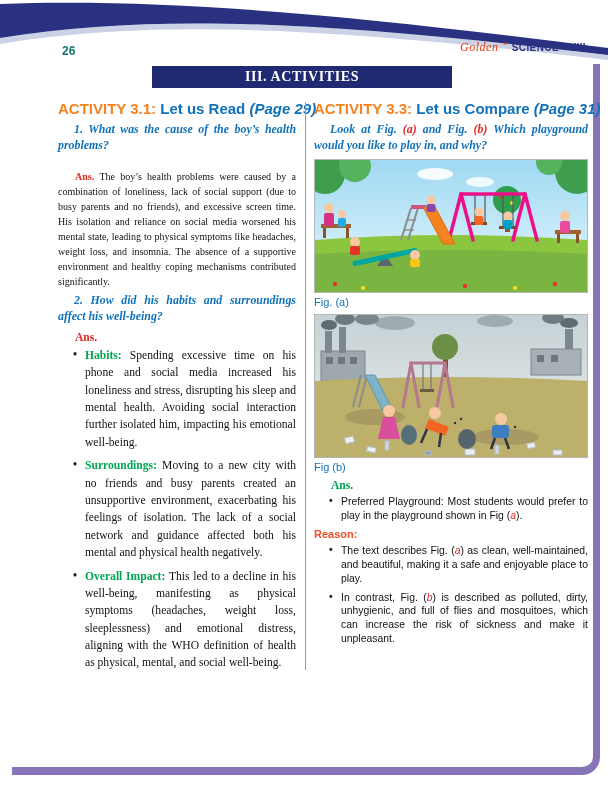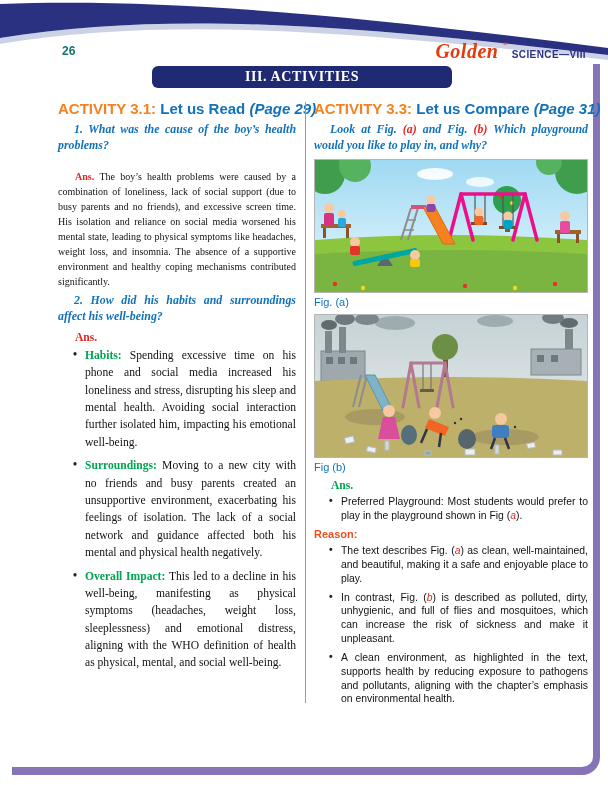--- a/index.html
+++ b/index.html
@@ -2,27 +2,27 @@
 <html><head>
 <meta charset="utf-8">
 <style>
   html,body{margin:0;padding:0}
   body{width:608px;height:785px;background:#ffffff;font-family:"Liberation Serif",serif;color:#111}
   .page{position:relative;width:608px;height:785px;background:#fff;overflow:hidden}
 
   .header-swoosh{position:absolute;top:0;left:0;width:608px;height:64px}
   .page-number{position:absolute;top:44px;left:62px;font:bold 12px "Liberation Sans",sans-serif;color:#0f766e}
   .brand{position:absolute;top:40px;right:22px;display:flex;align-items:baseline;gap:4px}
-  .brand-script{font-family:"Liberation Serif",serif;font-style:italic;font-weight:bold;font-size:20px;color:#e8380d;letter-spacing:.5px}
+  .brand-script{font-family:"Liberation Serif",serif;font-style:italic;font-weight:normal;font-size:12px;color:#e8380d;letter-spacing:.5px}
   .brand-reg{font-size:7px;color:#e8380d;align-self:flex-start}
   .brand-rest{font-family:"Liberation Sans",sans-serif;font-weight:bold;font-size:10px;color:#2b3382;letter-spacing:.4px}
 
   .frame{position:absolute;top:64px;left:12px;right:8px;bottom:10px;border-right:7px solid #8673b8;border-bottom:8px solid #8673b8;border-bottom-right-radius:18px;pointer-events:none}
 
-  .section-bar{position:absolute;top:66px;left:152px;width:300px;height:22px;background:#1f2a72;border-radius:6px;color:#fff;text-align:center;line-height:22px;font-weight:bold;font-size:14px;letter-spacing:.6px}
+  .section-bar{position:absolute;top:66px;left:152px;width:300px;height:22px;background:#1f2a72;border-radius:0;color:#fff;text-align:center;line-height:22px;font-weight:bold;font-size:14px;letter-spacing:.6px}
 
   .columns{position:absolute;top:100px;left:58px;width:530px;display:flex;align-items:stretch}
   .col-left{width:238px;flex:none}
   .divider{flex:none;width:1px;background:#9a9a9a;margin:2px 8px 8px 9px}
   .col-right{flex:1;min-width:0}
 
   .act-head{font-family:Liberation Sans, sans-serif;font-size:15px;font-weight:bold;margin:0 0 5px;white-space:nowrap}
   .act-label{color:#f5821f}
   .act-title{color:#1172ba}
   .act-page{color:#1172ba;font-style:italic}
@@ -298,18 +298,17 @@
 
       <ul class="bullets">
         <li><span>Preferred Playground: Most students would prefer to play in the playground shown in Fig (</span><span class="c-red ital">a</span><span>).</span></li>
       </ul>
 
       <p class="reason-line">Reason:</p>
 
       <ul class="bullets">
         <li><span>The text describes Fig. (</span><span class="c-red ital">a</span><span>) as clean, well-maintained, and beautiful, making it a safe and enjoyable place to play.</span></li>
         <li><span>In contrast, Fig. (</span><span class="c-red ital">b</span><span>) is described as polluted, dirty, unhygienic, and full of flies and mosquitoes, which can increase the risk of sickness and make it unpleasant.</span></li>
-        <li><span>A clean environment, as highlighted in the text, supports health by reducing exposure to pathogens and pollutants, aligning with the chapter’s emphasis on environmental health.</span></li>
       </ul>
     </div>
 
   </div>
 </div>
 
 </body></html>

